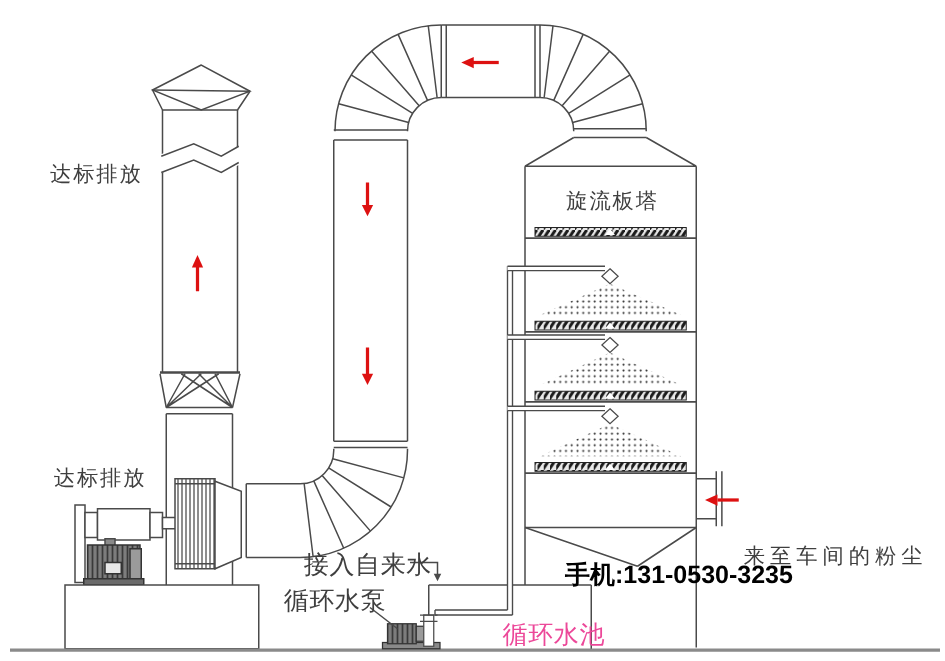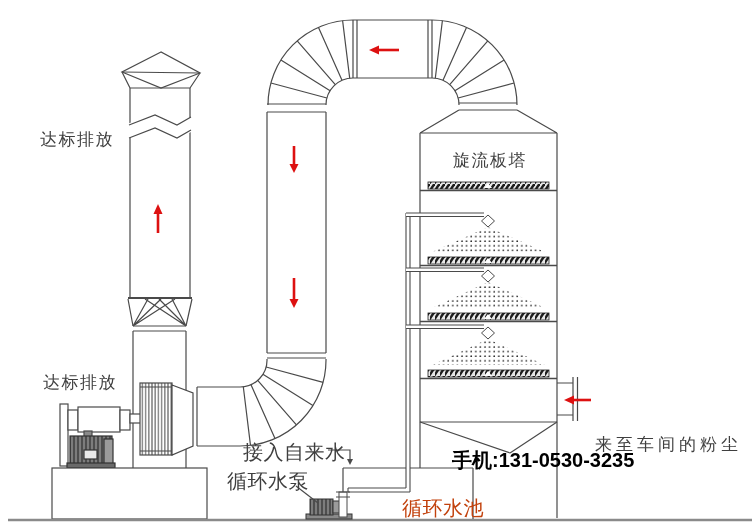--- a/index.html
+++ b/index.html
@@ -7,21 +7,21 @@
     position:relative;width:756px;height:529px;background:#ffffff;overflow:hidden;
     font-family:"Liberation Sans","DejaVu Sans",sans-serif;
   }
   #stage svg{position:absolute;left:0;top:0;}
   .lbl{
     position:absolute;color:#3f3f3f;font-size:17px;letter-spacing:1.5px;
     white-space:nowrap;z-index:2;line-height:1;
   }
   .lbl.small{font-size:20px;letter-spacing:.5px;}
   .lbl.wide{letter-spacing:4px;margin-top:44px;}
-  .lbl.gray{color:#c2410c;z-index:1;}
+  .lbl.gray{color:#ec4899;z-index:1;}
   .contact{
     position:absolute;color:#000;font-weight:700;font-size:20px;letter-spacing:0px;
     white-space:nowrap;z-index:5;line-height:1;
   }
 </style>
 </head>
 <body>
 
 <div id="stage">
 

